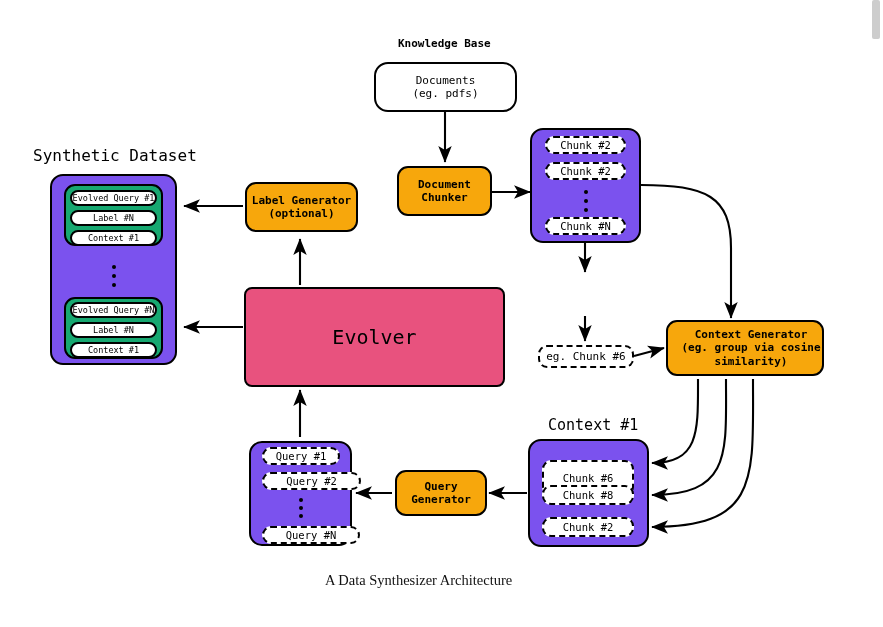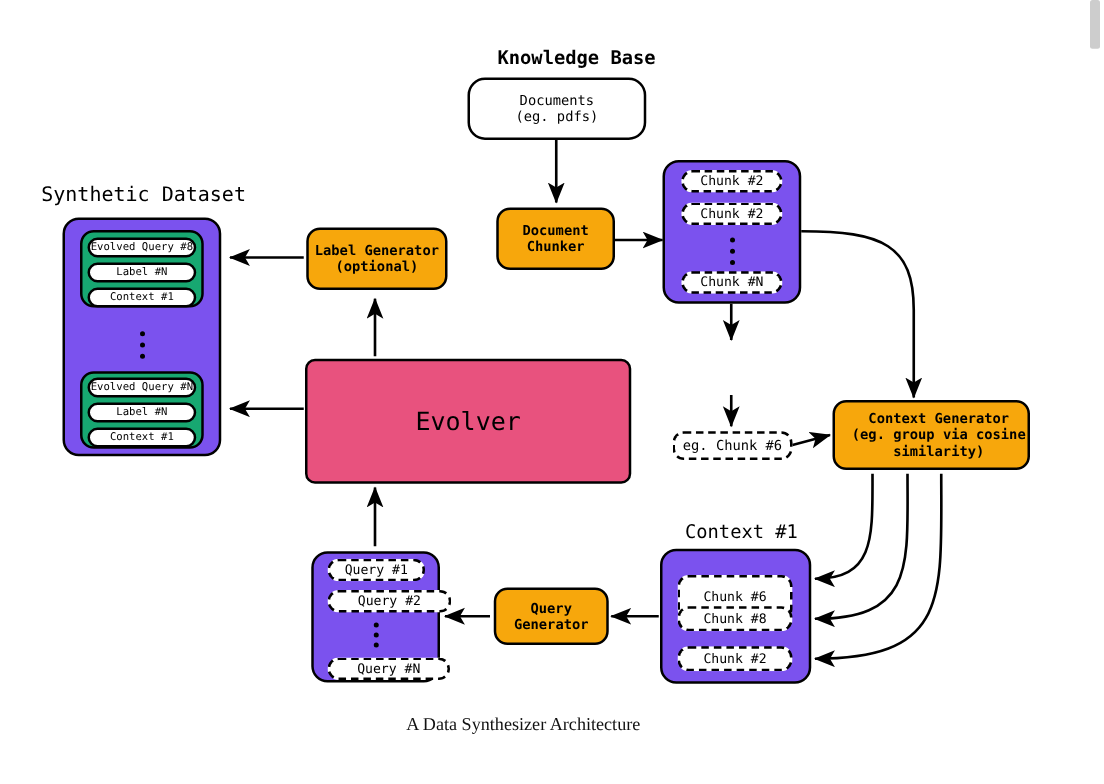--- a/index.html
+++ b/index.html
@@ -19,21 +19,21 @@
   .pink{background:#e8527e;border-radius:8px;font-size:20px;}
   .purple{background:#7b52ee;border-radius:13px;}
   .green{background:#17a871;border-radius:11px;}
   .white-round{background:#fff;border-radius:14px;font-size:11px;}
 
   .slot{position:absolute;box-sizing:border-box;background:#fff;border:2px dashed #000;
     border-radius:9px;display:flex;align-items:center;justify-content:center;
     font-size:10.5px;color:#000;}
   .slot.solid{border-style:solid;}
 
-  .caption-title{position:absolute;font-size:15px;font-weight:bold;color:#000;
+  .caption-title{position:absolute;font-size:11px;font-weight:bold;color:#000;
     white-space:nowrap;}
   .section-title{position:absolute;font-size:16px;color:#000;white-space:nowrap;}
   .figcap{position:absolute;font-family:"Liberation Serif","DejaVu Serif",serif;
     font-size:14.5px;color:#111;white-space:nowrap;}
 
   .dots{position:absolute;display:flex;flex-direction:column;align-items:center;
     justify-content:space-between;}
   .dots i{display:block;width:4px;height:4px;border-radius:50%;background:#000;}
 
   .scrollbar-track{position:absolute;right:0;top:0;width:11px;height:627px;background:#fff;}
@@ -133,21 +133,21 @@
   <div class="node orange" style="left:245px;top:182px;width:113px;height:50px;">
     <div>
       <div>Label Generator</div>
       <div>(optional)</div>
     </div>
   </div>
 
   <div class="node purple" style="left:50px;top:174px;width:127px;height:191px;"></div>
 
   <div class="node green" style="left:64px;top:184px;width:99px;height:62px;"></div>
-  <div class="slot solid" style="left:70px;top:190px;width:87px;height:16px;font-size:8.5px;">Evolved Query #8</div>
+  <div class="slot solid" style="left:70px;top:190px;width:87px;height:16px;font-size:8.5px;">Evolved Query #1</div>
   <div class="slot solid" style="left:70px;top:210px;width:87px;height:16px;font-size:8.5px;">Label #N</div>
   <div class="slot solid" style="left:70px;top:230px;width:87px;height:16px;font-size:8.5px;">Context #1</div>
 
   <div class="dots" style="left:111px;top:265px;width:5px;height:22px;">
       <i></i>
       <i></i>
       <i></i>
     </div>
 
   <div class="node green" style="left:64px;top:297px;width:99px;height:62px;"></div>

